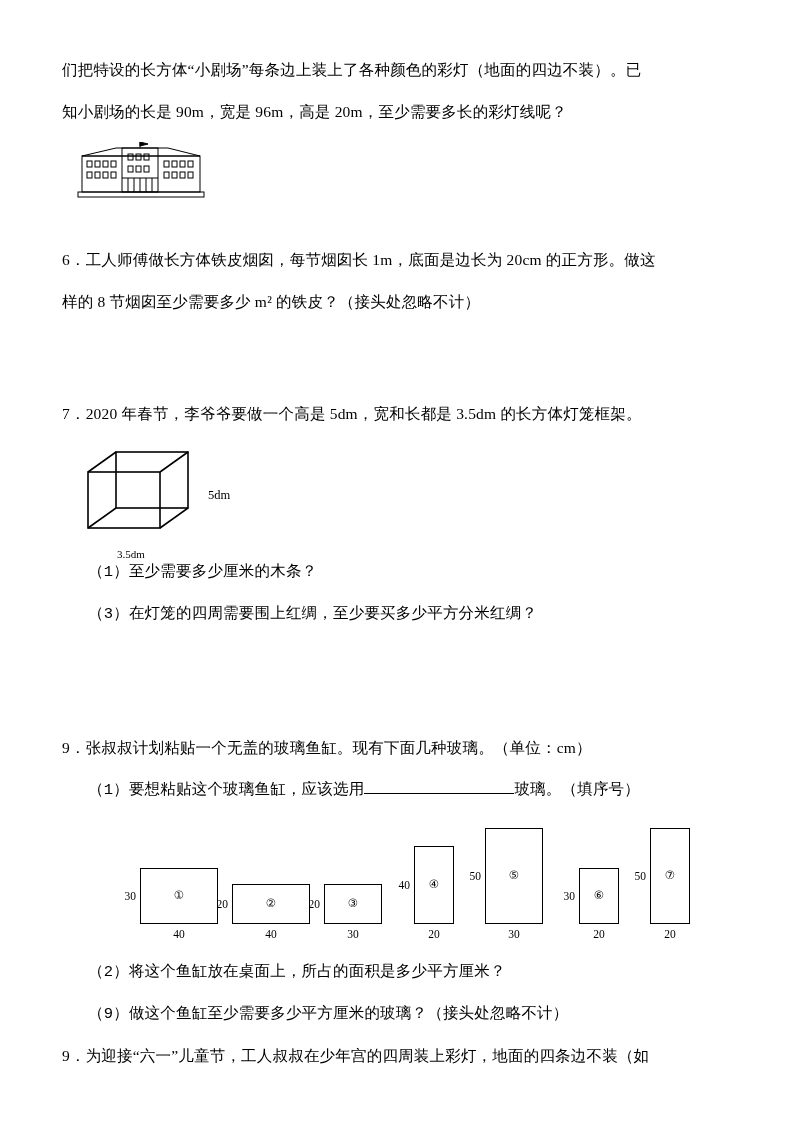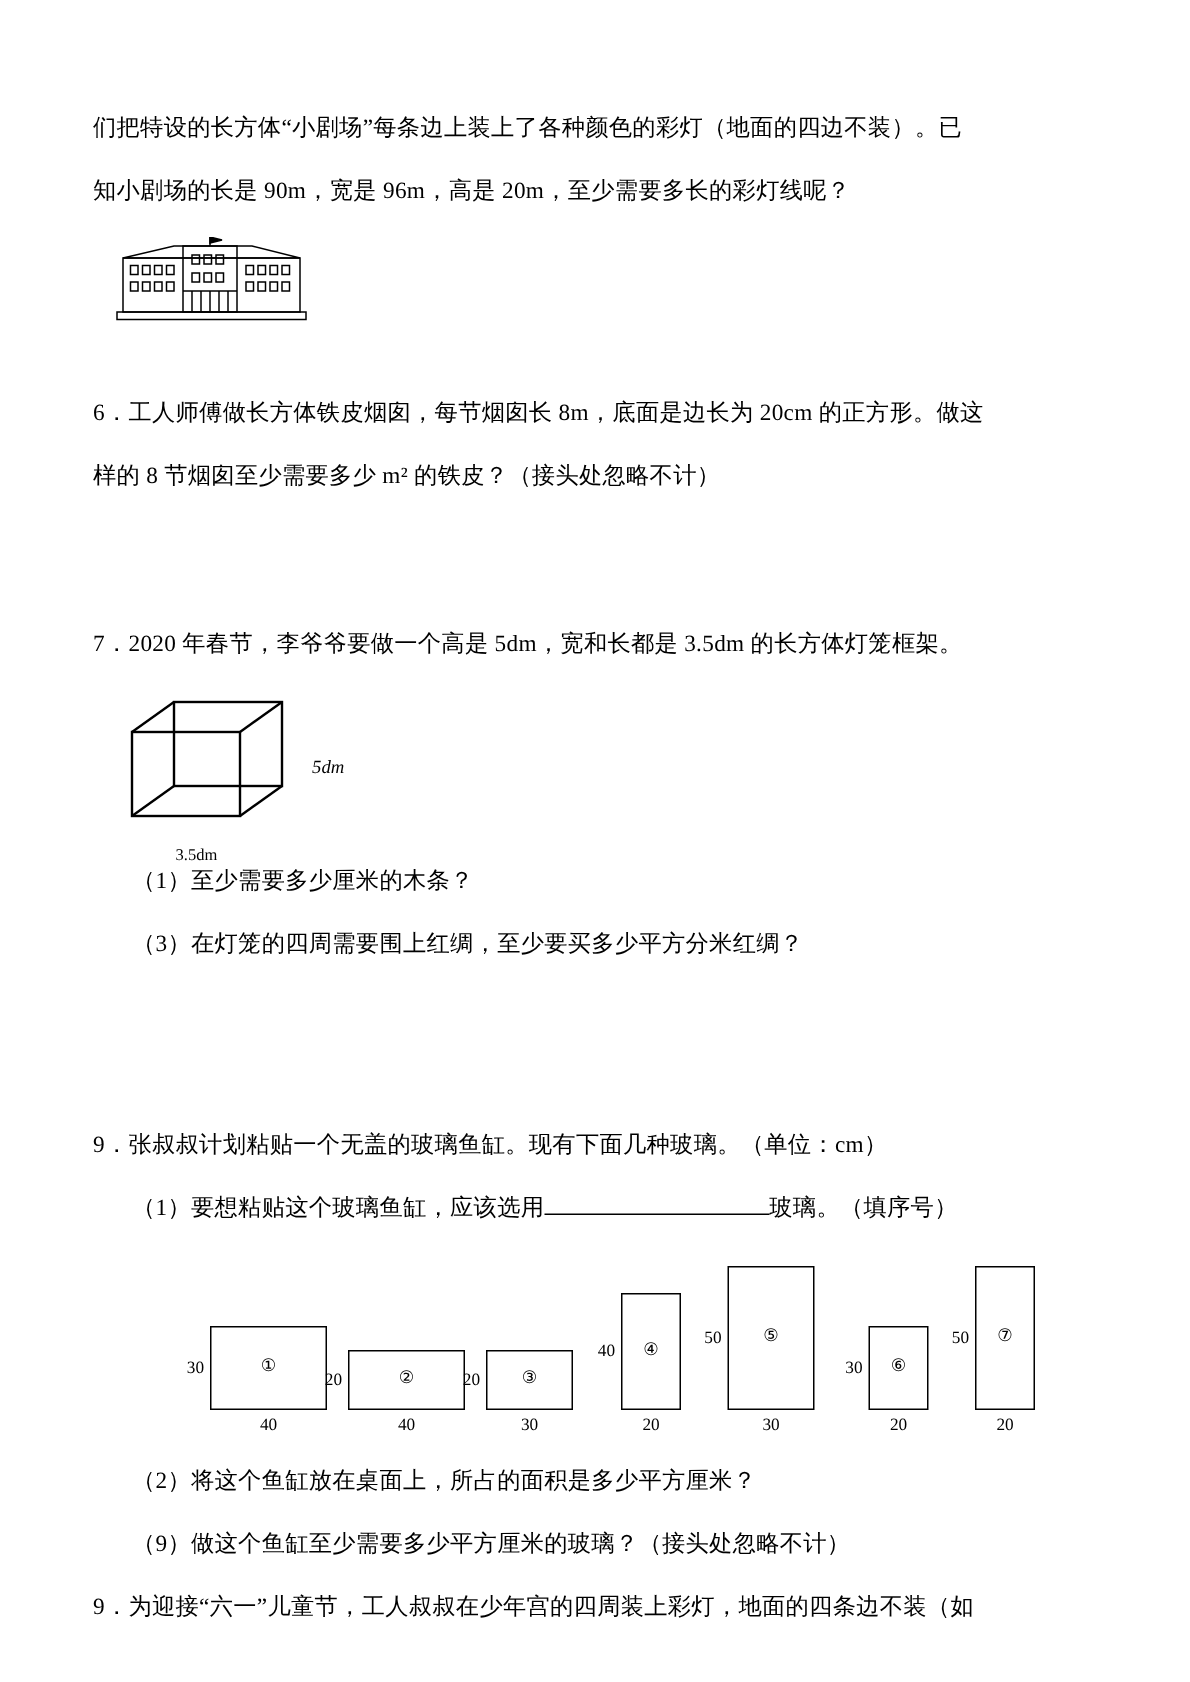--- a/index.html
+++ b/index.html
@@ -13,34 +13,35 @@
     font-family: "Liberation Serif", "DejaVu Serif", serif;
     color: #000000;
     position: relative;
     overflow: hidden;
   }
   .page {
     position: relative;
     width: 793px;
     height: 1121px;
     box-sizing: border-box;
-    padding: 74px 62px 0 62px;
+    padding: 58px 62px 0 62px;
   }
   .line {
     font-size: 15.5px;
     line-height: 1.55;
     margin: 0 0 18px 0;
     letter-spacing: 0.2px;
     white-space: nowrap;
   }
   .q-line {
     font-size: 15.5px;
     line-height: 1.55;
     margin: 0 0 18px 0;
     letter-spacing: 0.2px;
+    font-family: Liberation Mono, monospace;
   }
   .indent { margin-left: 26px; }
   .gap-sm { height: 22px; }
   .gap-md { height: 50px; }
   .gap-lg { height: 70px; }
 
   
   .building-wrap {
     margin: 8px 0 0 14px;
     height: 56px;
@@ -51,21 +52,20 @@
     position: relative;
     margin: 12px 0 6px 16px;
     height: 110px;
     width: 220px;
   }
   .cube-label-h {
     position: absolute;
     left: 130px;
     top: 44px;
     font-size: 12.5px;
-    font-style: italic;
   }
   .cube-label-w {
     position: absolute;
     left: 0px;
     top: 104px;
     font-size: 11px;
     margin-left: 39px;
   }
 
   
@@ -170,21 +170,21 @@
           <line x1="46" y1="36" x2="82" y2="36"></line>
         </g>
 
         <rect x="2" y="50" width="126" height="5"></rect>
       </g>
     </svg>
   </div>
 
   <div class="gap-md"></div>
 
-  <p class="line">6．工人师傅做长方体铁皮烟囱，每节烟囱长 8m，底面是边长为 20cm 的正方形。做这</p>
+  <p class="line">6．工人师傅做长方体铁皮烟囱，每节烟囱长 1m，底面是边长为 20cm 的正方形。做这</p>
   <p class="line">样的 8 节烟囱至少需要多少 m² 的铁皮？（接头处忽略不计）</p>
 
   <div class="gap-lg"></div>
 
   <p class="line">7．2020 年春节，李爷爷要做一个高是 5dm，宽和长都是 3.5dm 的长方体灯笼框架。</p>
 
   <div class="cube-wrap">
     <svg width="150" height="105" viewBox="0 0 150 105" xmlns="http://www.w3.org/2000/svg">
       <g stroke="#000" stroke-width="1.6" fill="none">
 

